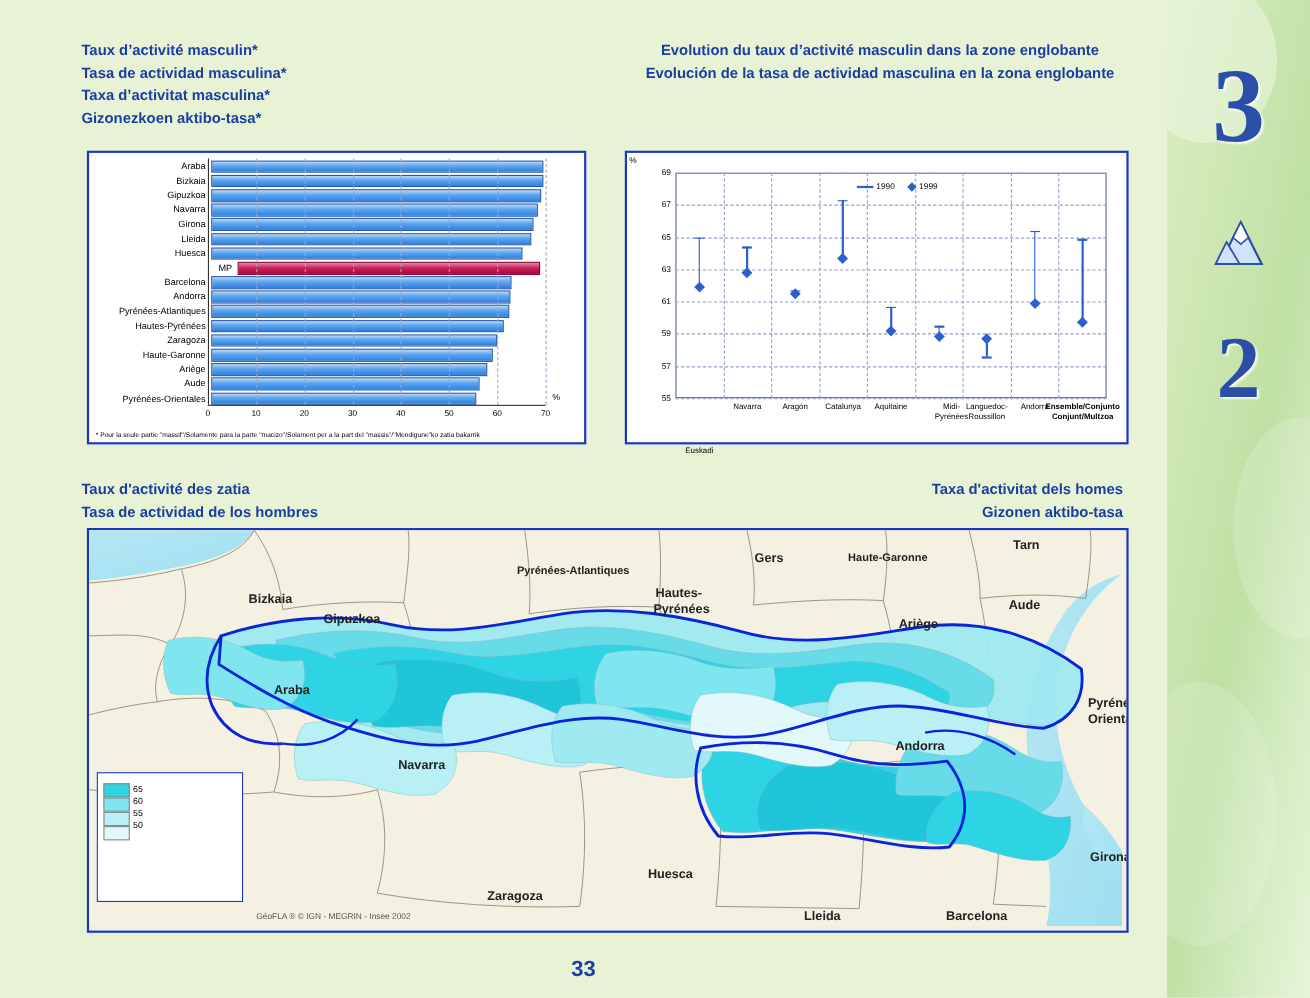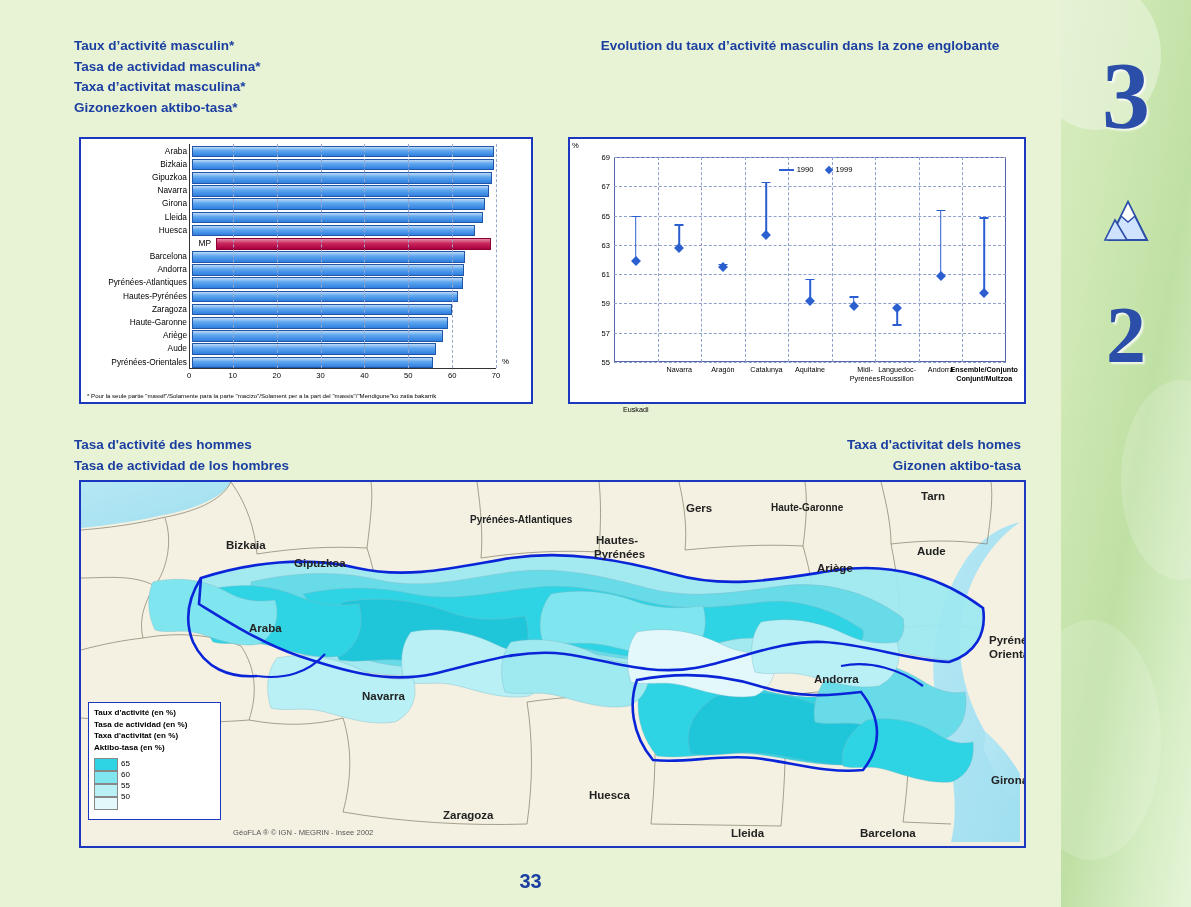--- a/index.html
+++ b/index.html
@@ -238,20 +238,21 @@
       <div class="tick-lbl" style="left: 317.286px; top: 232.4px;">50</div>
       <div class="tick-lbl" style="left: 361.143px; top: 232.4px;">60</div>
       <div class="tick-lbl" style="left: 405px; top: 232.4px;">70</div>
       <div class="axis-unit" style="left: 421px; top: 218.4px;">%</div>
     </div>
   <div class="footnote">* Pour la seule partie "massif"/Solamente para la parte "macizo"/Solament per a la part del "massis"/"Mendigune"ko zatia bakarrik</div>
 </div>
 
 <div id="right-titles">
   <div class="heading-r">Evolution du taux d’activité masculin dans la zone englobante</div>
+  <div class="heading-r">Evolución de la tasa de actividad masculina en la zona englobante</div>
 </div>
 
 <div id="right-panel">
   <div class="pct">%</div>
   <div id="plot">
     <div class="plot-box"></div>
   <div class="hgrid" style="top: 205px;"></div>
       <div class="ylab" style="top: 205px;">55</div>
       <div class="hgrid" style="top: 175.714px;"></div>
       <div class="ylab" style="top: 175.714px;">57</div>
@@ -312,21 +313,21 @@
       <div class="dot" style="left: 370.222px; top: 136.179px;"></div>
       <div class="xlab bold" style="left: 370.222px;">Ensemble/Conjunto<br>Conjunt/Multzoa</div>
       <div class="legend" style="left: 164.64px; top: 8px;">
         <span><span class="lg-line"></span>1990</span>
         <span><span class="lg-dot"></span>1999</span>
       </div>
     </div>
 </div>
 
 <div id="map-title-l">
-  <div class="heading">Tasa d'activité des hommes</div>
+  <div class="heading">Taux d'activité des zatia</div>
   <div class="heading">Tasa de actividad de los hombres</div>
 </div>
 <div id="map-title-r">
   <div class="heading">Taxa d'activitat dels homes</div>
   <div class="heading">Gizonen aktibo-tasa</div>
 </div>
 
 <div id="map-panel">
   <svg class="mapsvg" width="939" height="360" viewBox="0 0 939 360">
     <defs>
@@ -423,26 +424,20 @@
       <div class="mlabel" style="left: 908px; top: 166px;">Orientales</div>
       <div class="mlabel" style="left: 733px; top: 191px;">Andorra</div>
       <div class="mlabel" style="left: 910px; top: 292px;">Girona</div>
       <div class="mlabel" style="left: 779px; top: 345px;">Barcelona</div>
       <div class="mlabel" style="left: 650px; top: 345px;">Lleida</div>
       <div class="mlabel" style="left: 508px; top: 307px;">Huesca</div>
       <div class="mlabel" style="left: 362px; top: 327px;">Zaragoza</div>
     </div>
 
   <div id="legend-box">
-    <div id="legend-titles">
-        <div class="lg-title">Taux d'activité (en %)</div>
-        <div class="lg-title">Tasa de actividad (en %)</div>
-        <div class="lg-title">Taxa d'activitat (en %)</div>
-        <div class="lg-title">Aktibo-tasa (en %)</div>
-      </div>
     <div class="lg-scale">
       <div class="lg-swatches" id="lg-swatches">
           <div class="lg-sw" style="background: rgb(47, 212, 228);"></div>
           <div class="lg-sw" style="background: rgb(127, 230, 239);"></div>
           <div class="lg-sw" style="background: rgb(184, 240, 246);"></div>
           <div class="lg-sw" style="background: rgb(227, 248, 251);"></div>
         </div>
       <div class="lg-vals" id="lg-vals">
           <div>65</div>
           <div>60</div>

